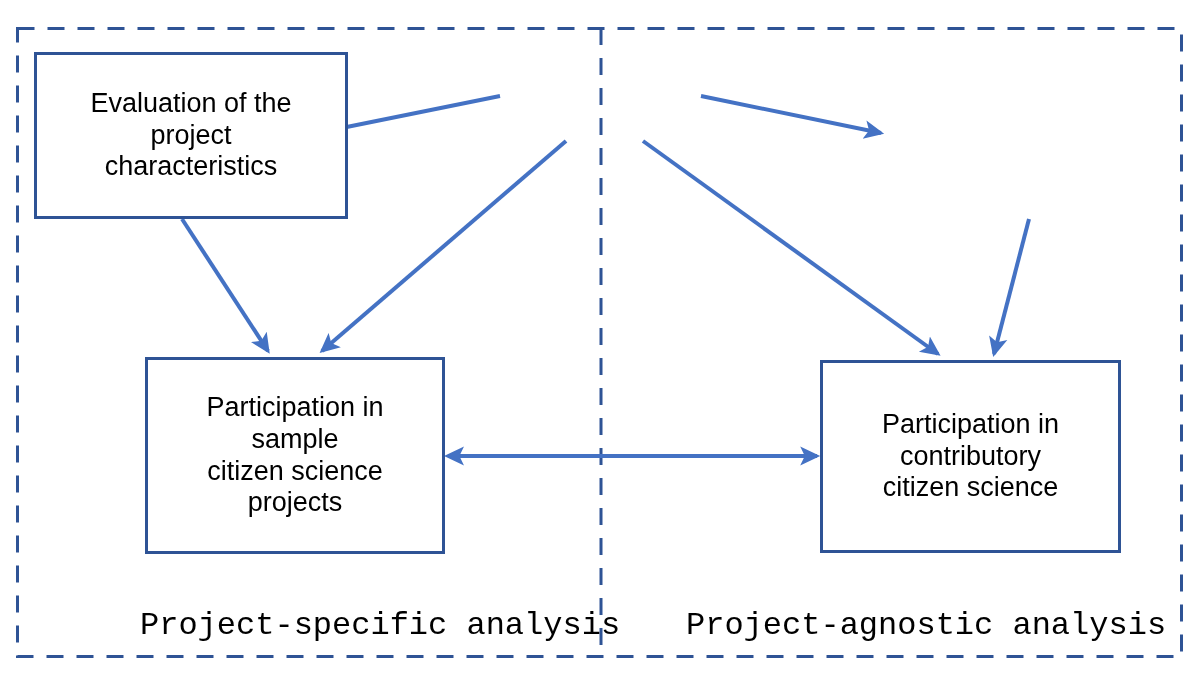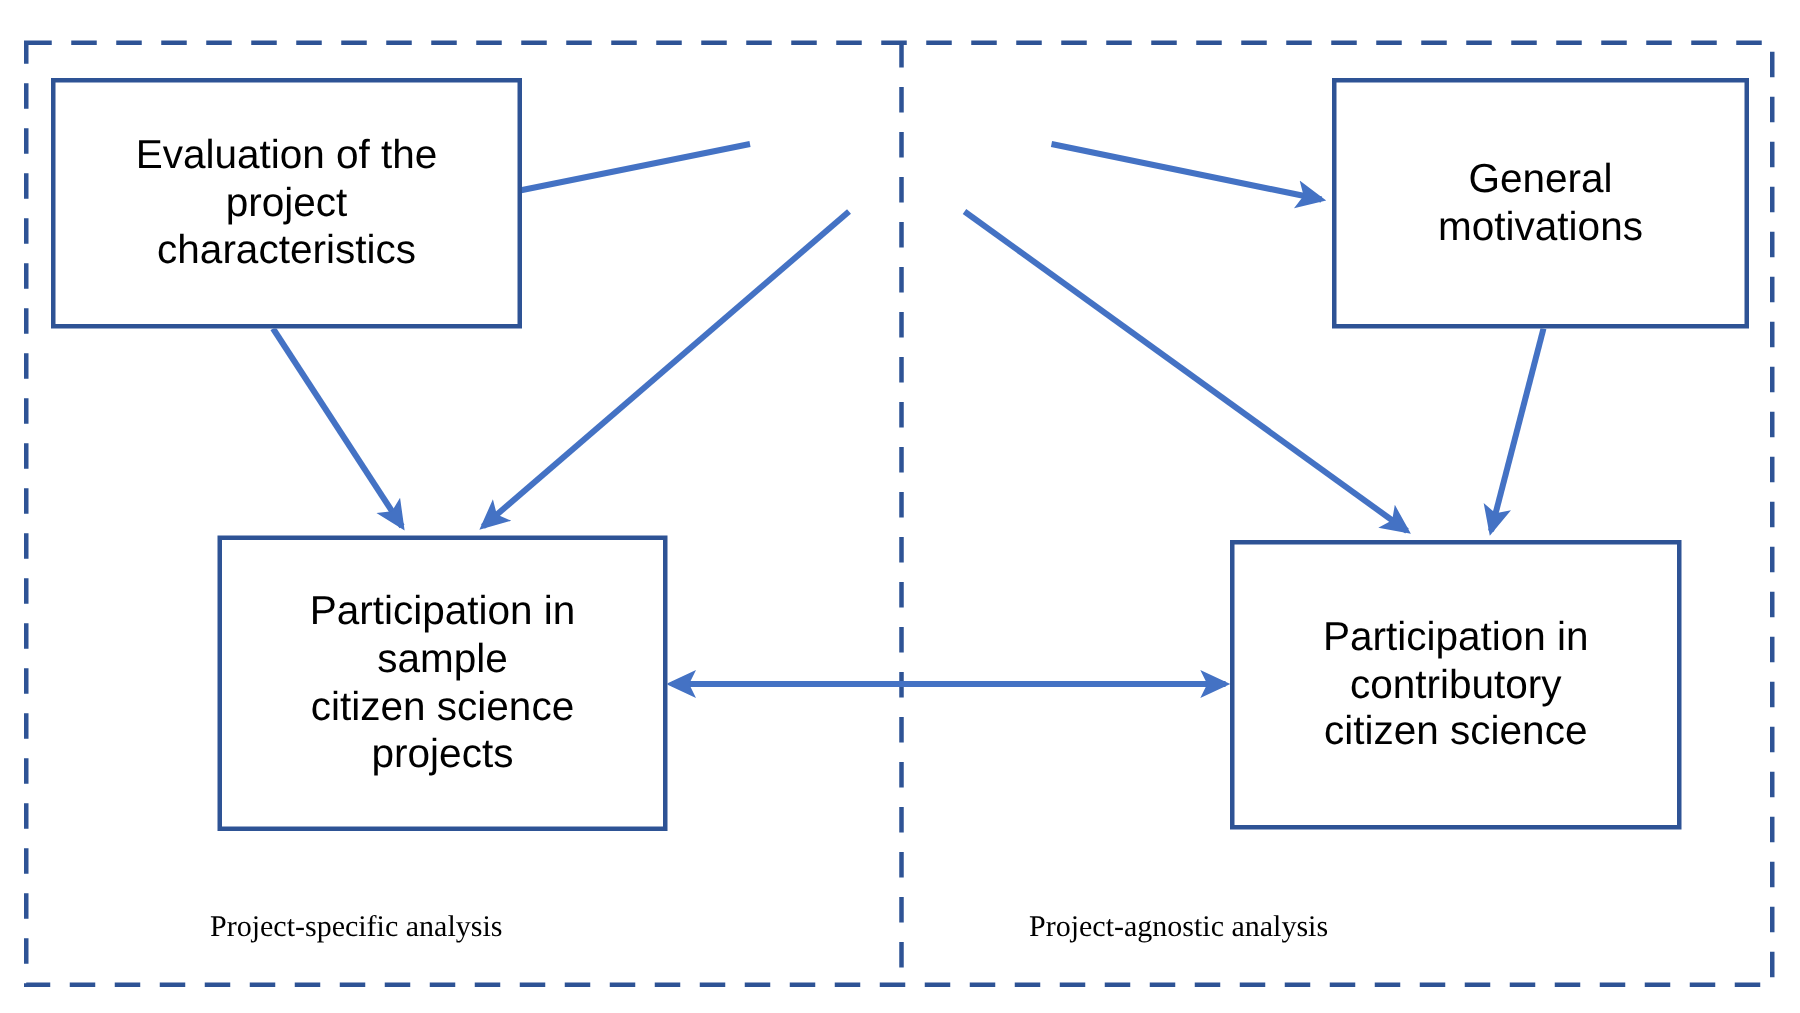--- a/index.html
+++ b/index.html
@@ -55,22 +55,22 @@
     left: 145px; top: 357px; width: 300px; height: 197px;
     font-size: 27px;
   }
   #node-contributory {
     left: 820px; top: 360px; width: 301px; height: 193px;
     font-size: 27px;
   }
   .region-caption {
     position: absolute;
     color: #000000;
-    font-family: Liberation Serif, serif;
-    font-size: 20px;
+    font-family: Liberation Mono, monospace;
+    font-size: 32px;
     white-space: nowrap;
     z-index: 3;
   }
   #caption-left  { left: 140px; top: 607px; }
   #caption-right { left: 686px; top: 607px; }
 </style>
 </head>
 <body>
 
 <div id="canvas">
@@ -104,24 +104,20 @@
     <line x1="448" y1="456" x2="817" y2="456" stroke="#4472C4" stroke-width="4" marker-end="url(#arrowhead)" marker-start="url(#arrowhead-start)"></line>
   </svg>
 
   <div class="node-box" id="node-evaluation">
     <span>Evaluation of the
 project
 characteristics</span>
   </div>
 
 
-  <div class="node-box" id="node-general">
-    <span>General
-motivations</span>
-  </div>
 
   <div class="node-box" id="node-sample">
     <span>Participation in
 sample
 citizen science
 projects</span>
   </div>
 
   <div class="node-box" id="node-contributory">
     <span>Participation in

